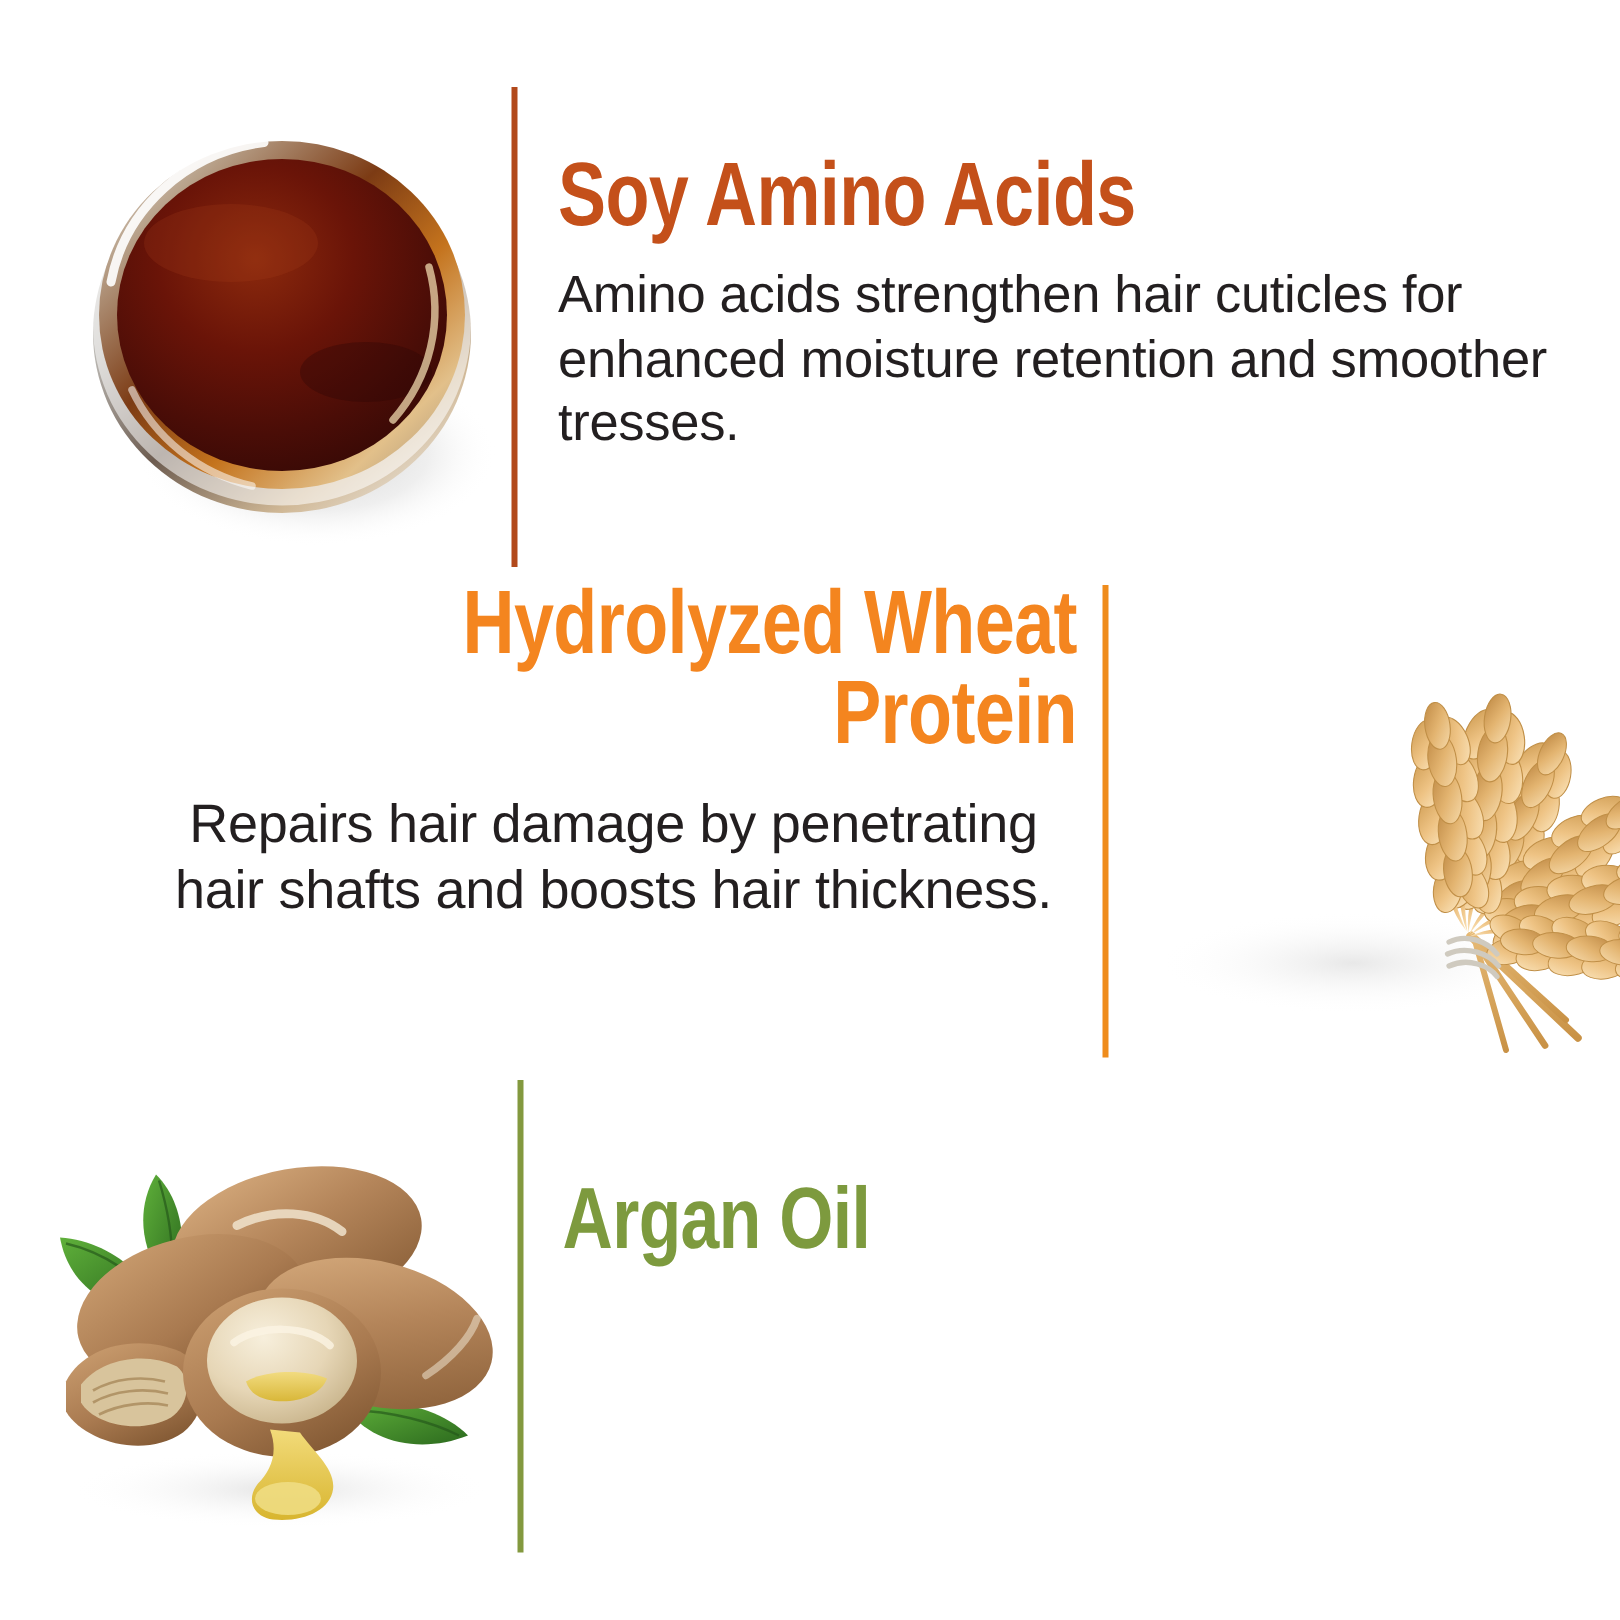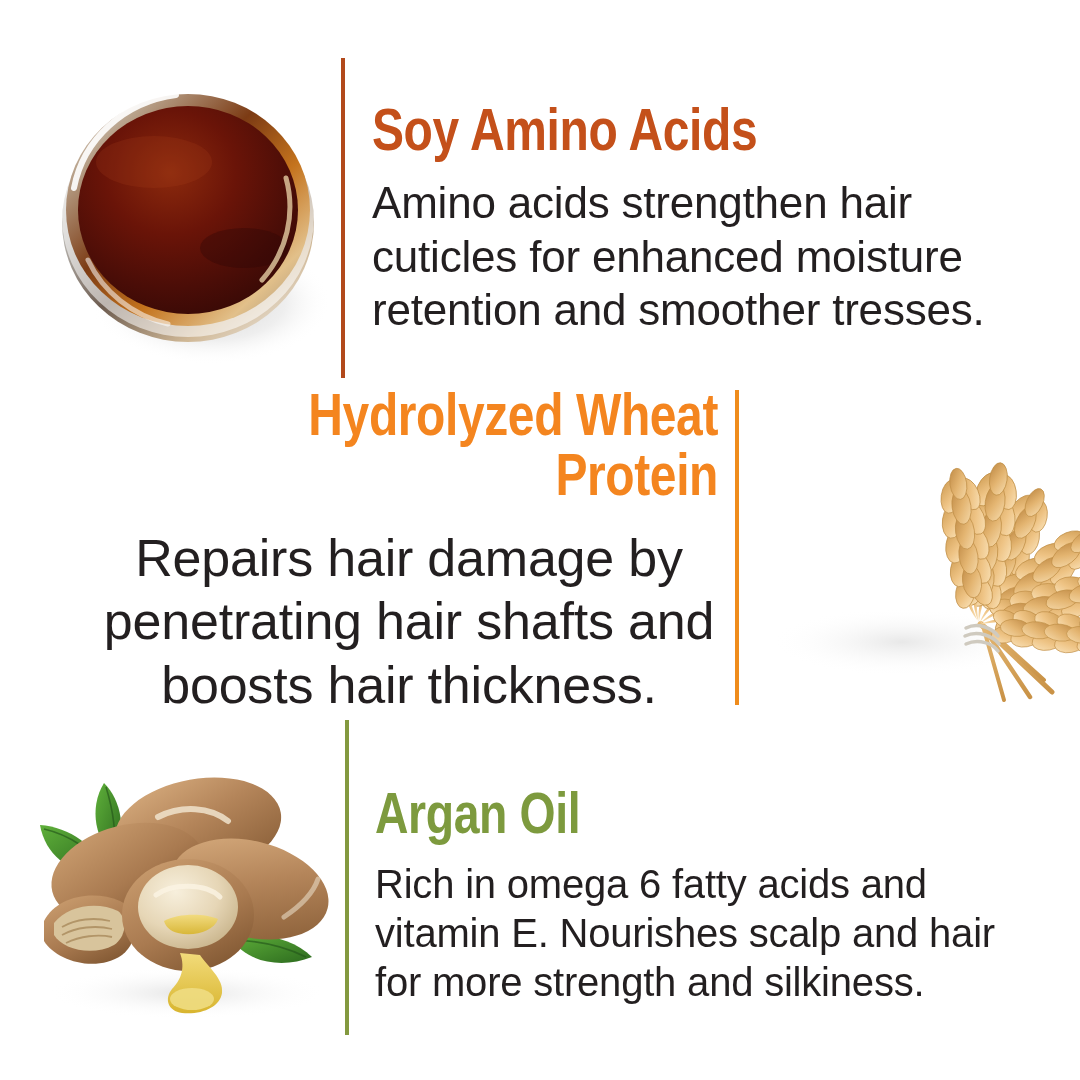--- a/index.html
+++ b/index.html
@@ -62,21 +62,21 @@
     top: 100px;
     width: 660px;
   }
   #text-1 .heading {
     font-size: 60px;
     color: #c4501a;
     transform-origin: left center;
   }
   #text-1 .body-text {
     margin-top: 16px;
-    font-size: 44px;
+    font-size: 35px;
     line-height: 1.22;
     text-align: left;
   }
 
   
   #divider-2 {
     left: 735px;
     top: 390px;
     height: 315px;
     background: #ef8c1c;
@@ -89,21 +89,21 @@
   }
   #text-2 .heading {
     font-size: 60px;
     color: #f4851f;
     transform-origin: right center;
     text-align: right;
     display: block;
   }
   #text-2 .body-text {
     margin-top: 22px;
-    font-size: 52px;
+    font-size: 36px;
     line-height: 1.22;
     text-align: center;
   }
 
   
   #divider-3 {
     left: 345px;
     top: 720px;
     height: 315px;
     background: #83993f;
@@ -359,16 +359,15 @@
       <path d="M142 166 C156 158 182 158 196 164 C192 176 172 182 156 178 C148 176 144 172 142 166 Z" fill="url(#oilGrad)" opacity="0.92"></path>
       <path d="M158 198 C164 214 158 226 150 234 C142 244 146 256 160 258 C180 260 198 252 200 238 C202 224 186 212 178 200 Z" fill="url(#oilGrad)"></path>
       <ellipse cx="170" cy="244" rx="22" ry="11" fill="#f0de86" opacity="0.85"></ellipse>
     </svg>
   </div>
 
   <div class="divider" id="divider-3"></div>
 
   <div class="text-block" id="text-3">
     <h2 class="heading">Argan Oil</h2>
-    <p class="body-text">Rich in omega 6 fatty acids and vitamin E. Nourishes scalp and hair for more strength and silkiness.</p>
   </div>
 
 </div>
 
 </body></html>

